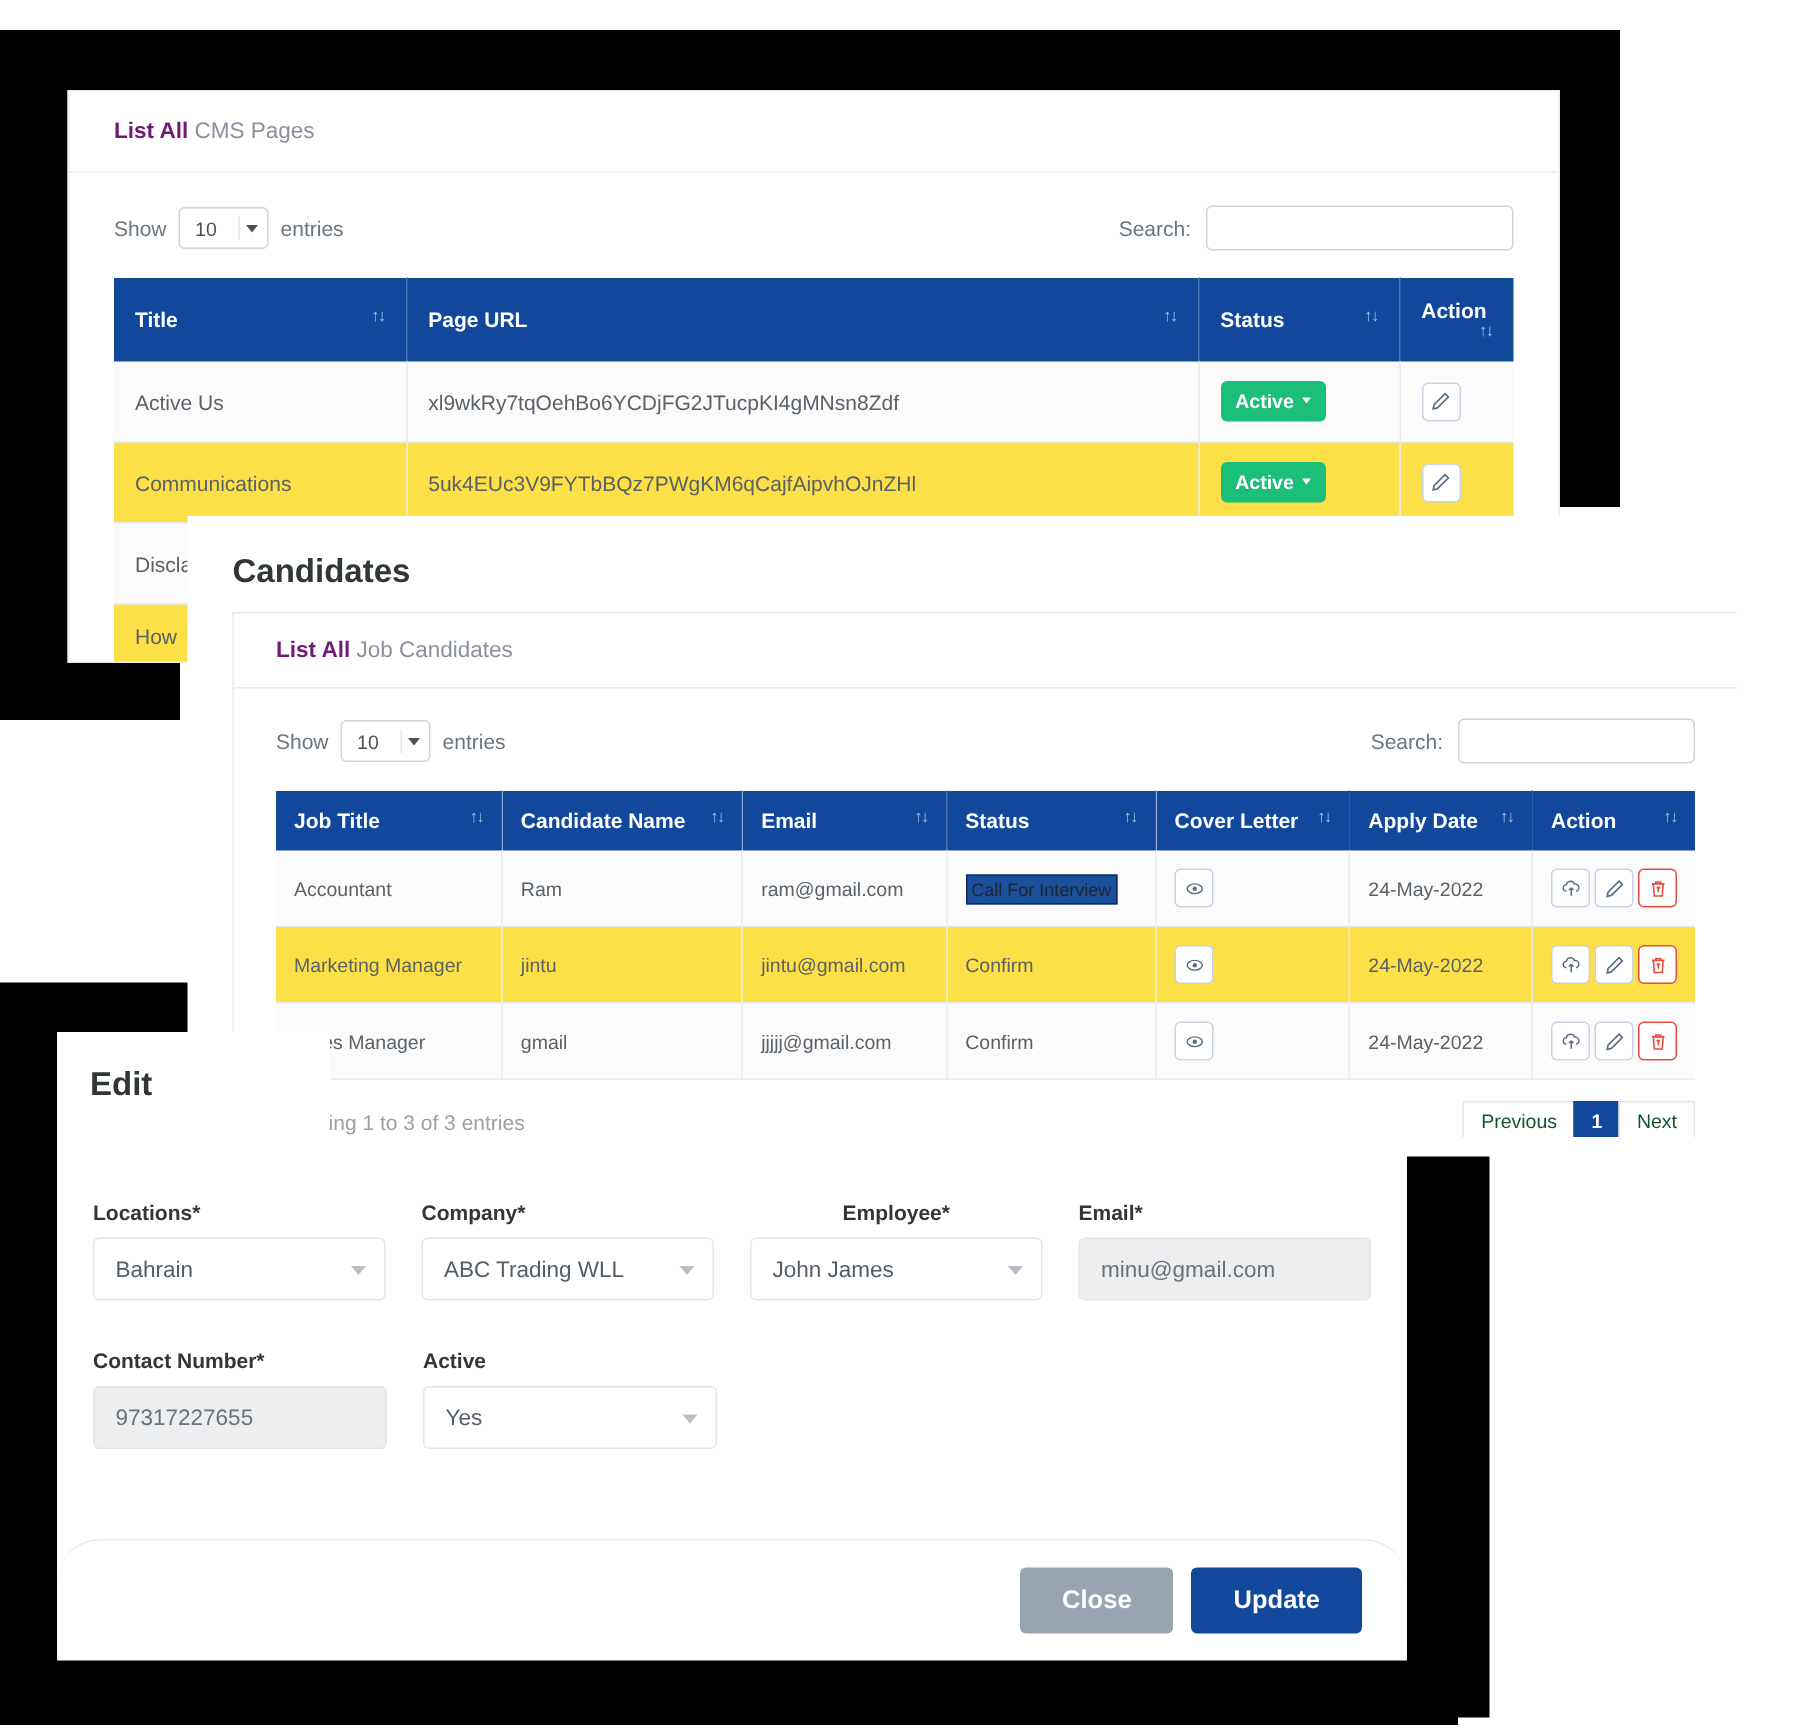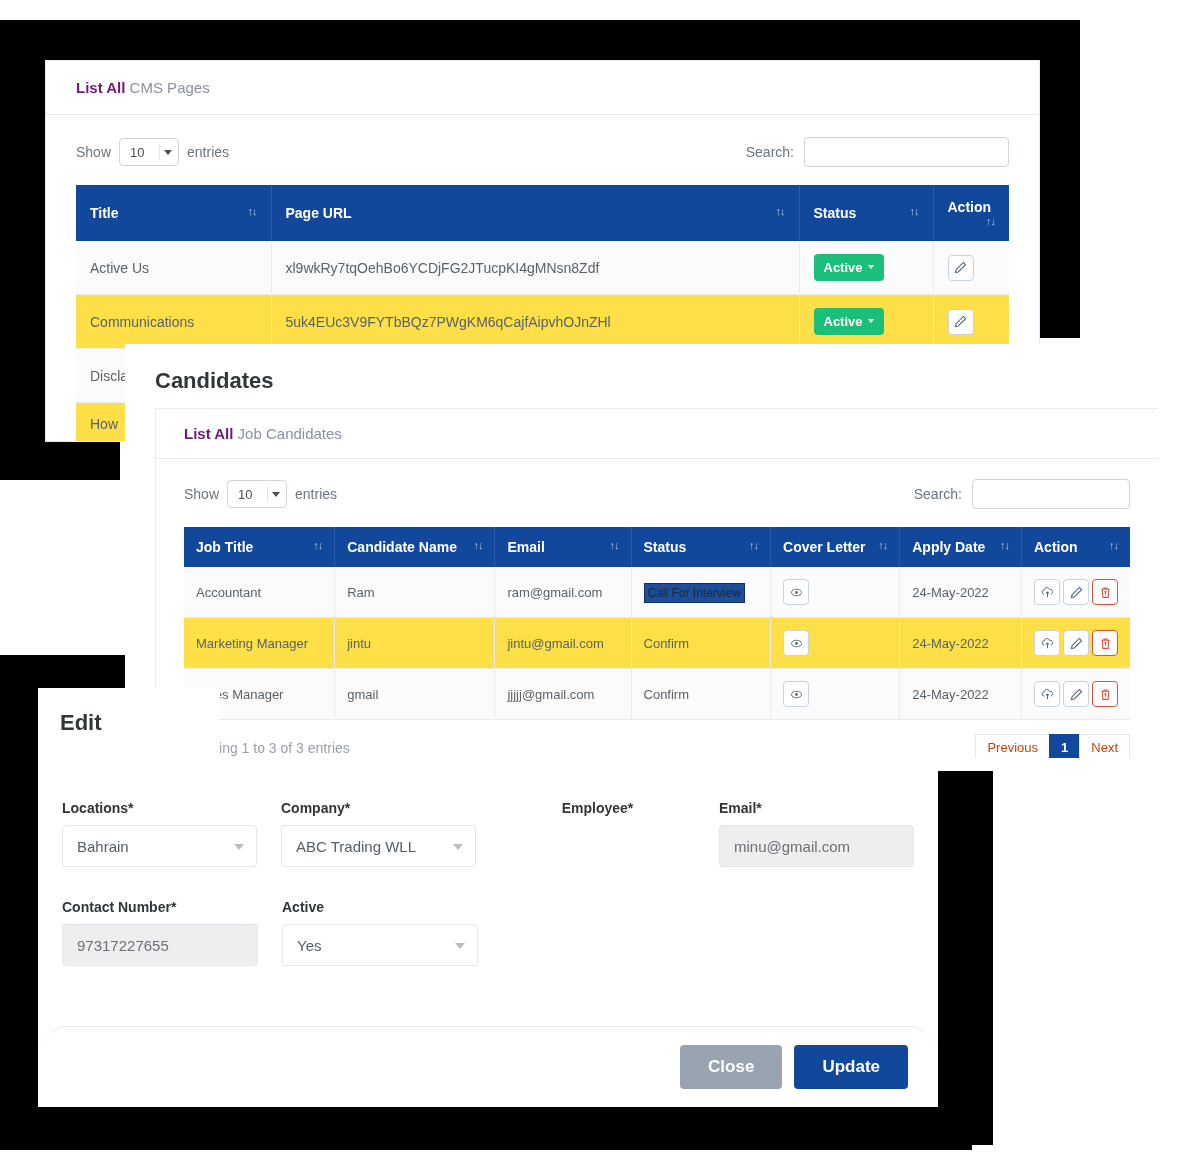--- a/index.html
+++ b/index.html
@@ -168,21 +168,21 @@
     justify-content: space-between;
     font-size: 14px;
     color: #9aa0a6;
     padding: 14px 0 6px 0;
   }
   .pager { display: flex; }
   .pager span {
     border: 1px solid #e3e6ea;
     padding: 5px 11px;
     font-size: 13px;
-    color: #c2410c;
+    color: #14532d;
     background: #fff;
     margin-left: -1px;
   }
   .pager span.active {
     background: #11489c;
     border-color: #11489c;
     color: #ffffff;
     font-weight: bold;
   }
 
@@ -562,20 +562,24 @@
         </div>
         <div class="form-group" style="width:196px;">
           <label class="form-label">Company*</label>
           <div class="form-control">
             <span>ABC Trading WLL</span>
             <span class="caret"></span>
           </div>
         </div>
         <div class="form-group" style="width:196px;text-align:center;">
           <label class="form-label">Employee*</label>
+          <div class="form-control">
+            <span>John James</span>
+            <span class="caret"></span>
+          </div>
         </div>
         <div class="form-group" style="width:196px;">
           <label class="form-label">Email*</label>
           <div class="form-control readonly">
             <span>minu@gmail.com</span>
           </div>
         </div>
       </div>
 
       <div class="form-row" style="margin-top:32px;">

